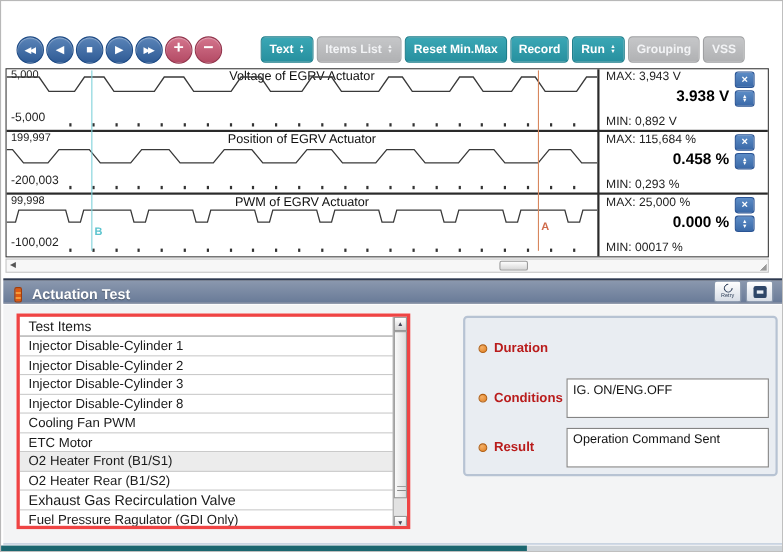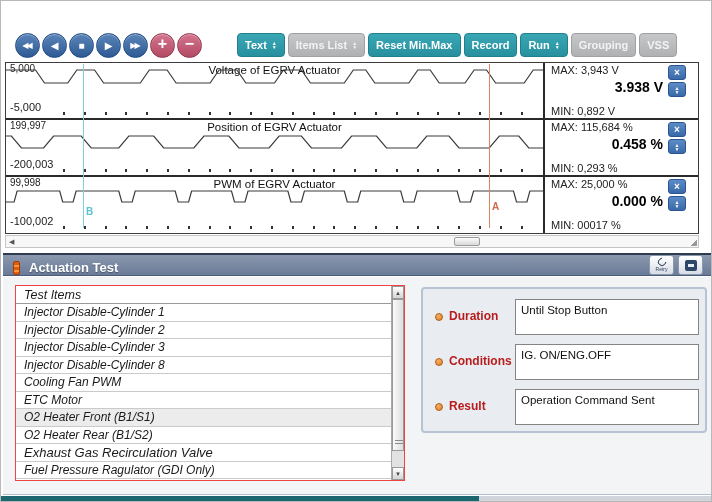--- a/index.html
+++ b/index.html
@@ -74,22 +74,22 @@
     background:#f7f7f7; border:1px solid #c6c6c6; }
   .hs-arrow { position:absolute; top:1px; font-size:7px; color:#555; line-height:10px; }
   .hs-thumb { position:absolute; left:448px; top:1px; width:26px; height:9px;
     background:linear-gradient(#fdfdfd,#d8d8d8); border:1px solid #9a9a9a; border-radius:2px; }
   .hs-grip { position:absolute; right:1px; bottom:1px; width:7px; height:7px;
     background:linear-gradient(135deg, transparent 55%, #999 55%); }
 
   
   .bottom-body { position:absolute; left:2px; top:276px; width:708px; height:218px;
     background:#f3f4f5; border-bottom:1px solid #aebed4; }
-  .listbox { position:absolute; left:14px; top:284px; width:390px; height:196px;
-    background:#fff; border:1px solid #ef4444; overflow:hidden;font-style:italic; }
+  .listbox { position:absolute; left:14px; top:284px; width:358px; height:196px;
+    background:#fff; border:3px solid #ef4444; overflow:hidden; }
   .list-row { height:17.5px; line-height:17.5px; padding-left:8px; font-size:12px;
     color:#1a1a1a; border-bottom:1px solid #cacaca; white-space:nowrap; overflow:hidden;
     width:376px; }
   .list-row.header { font-size:12.5px; height:18px; line-height:18px; border-bottom:1px solid #9a9a9a; }
   .list-row.selected { background:#ececec; }
   .list-row.large { font-size:13px; }
   .vscroll { position:absolute; right:0; top:0; width:13px; height:194px;
     background:#e2e2e2; border-left:1px solid #aaa; }
   .vs-arrow { position:absolute; left:0; width:12px; height:13px; font-size:6px; color:#445;
     text-align:center; line-height:13px; background:linear-gradient(#fff,#d5d5d5);
@@ -330,21 +330,20 @@
         <div class="list-row selected">O2 Heater Front (B1/S1)</div>
         <div class="list-row">O2 Heater Rear (B1/S2)</div>
         <div class="list-row large">Exhaust Gas Recirculation Valve</div>
         <div class="list-row">Fuel Pressure Ragulator (GDI Only)</div>
       </div>
 
     <div class="groupbox" style="left:418px; top:10px;" id="fieldBox">
         <div class="field-row" style="top: 10px;">
           <span class="bullet"></span>
           <span class="field-label">Duration</span>
-          <div class="field-box">Until Stop Button</div>
         </div>
         <div class="field-row" style="top: 100px;">
           <span class="bullet"></span>
           <span class="field-label">Result</span>
           <div class="field-box">Operation Command Sent</div>
         </div>
         <div class="field-row" style="top: 55px;">
           <span class="bullet"></span>
           <span class="field-label">Conditions</span>
           <div class="field-box">IG. ON/ENG.OFF</div>

